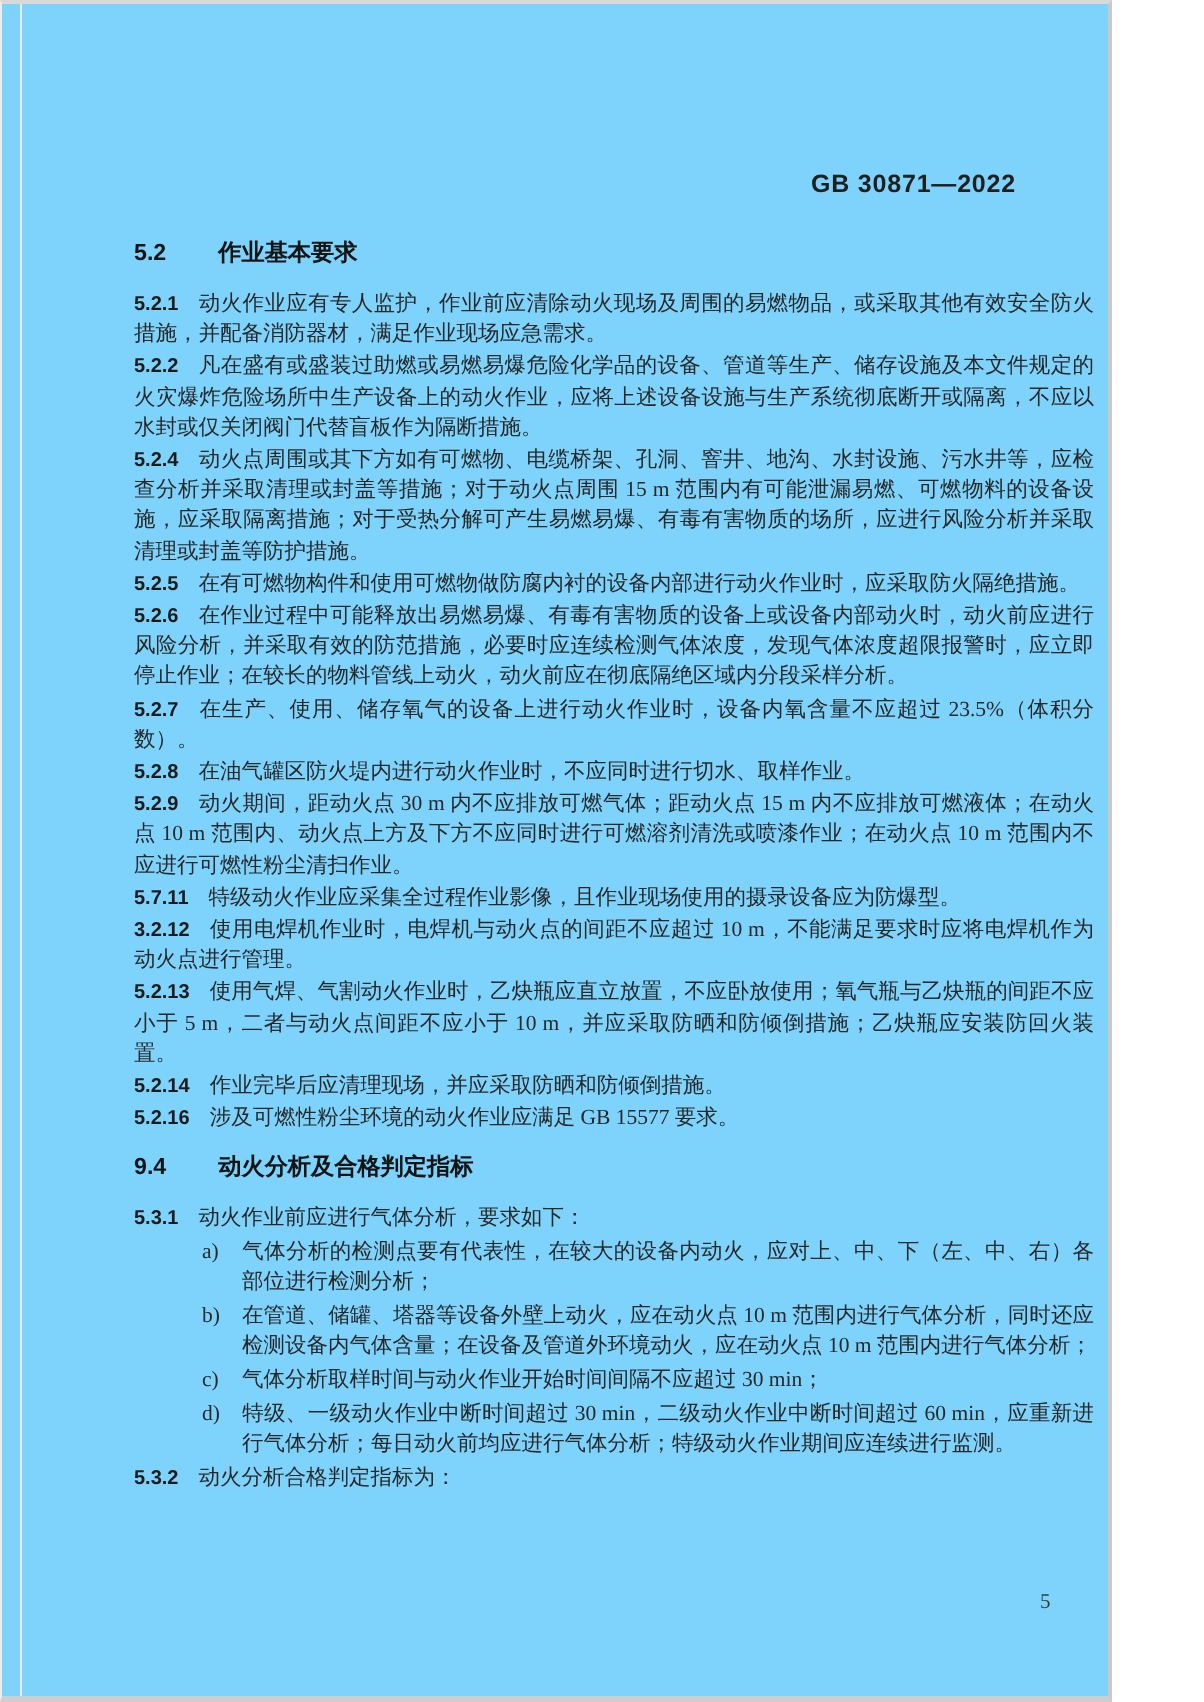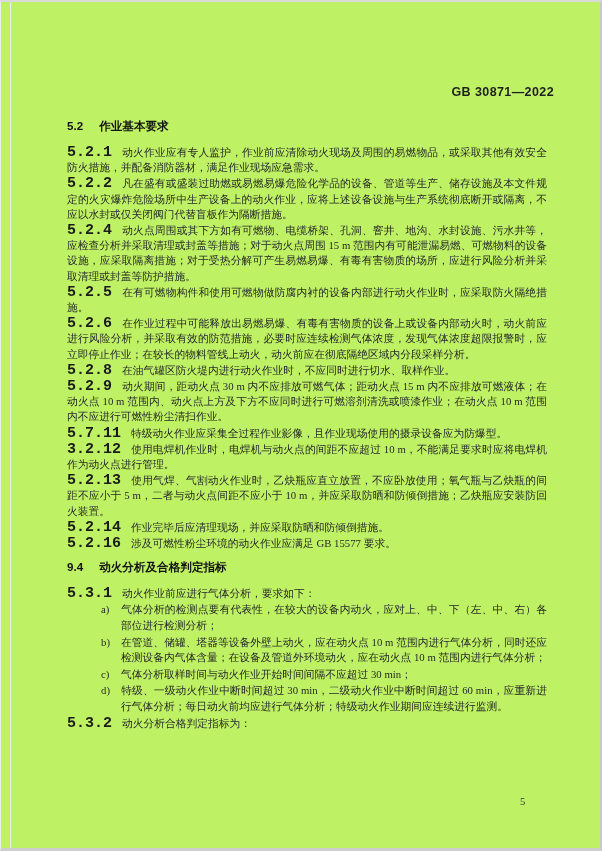--- a/index.html
+++ b/index.html
@@ -2,24 +2,24 @@
 <html><head>
 <meta charset="utf-8">
 <style>
   html, body {
     margin: 0;
     padding: 0;
     background: #ffffff;
   }
   .page {
     position: relative;
-    width: 602px;
+    width: 556px;
     height: 851px;
     box-sizing: border-box;
-    background: #bef264;
+    background: #7dd3fc;
     border-top: 2px solid #d9d9d9;
     border-right: 2px solid #c9c9c9;
     border-bottom: 3px solid #cecece;
     border-left: 1px solid #ededed;
     overflow: hidden;
     font-family: "Liberation Serif", "DejaVu Serif", serif;
     color: #262626;
   }
   .page::before {
     content: "";
@@ -51,33 +51,33 @@
     font-weight: bold;
     font-size: 11.6px;
     color: #141414;
     margin: 0 0 11px 0;
   }
   .sec-heading + .sec-heading,
   .clause + .sec-heading,
   .abc-list + .sec-heading {
     margin-top: 9px;
   }
-  .sec-num { margin-right: 16px; }
+  .sec-num { margin-right: 26px; }
   .clause {
     margin: 0 0 1px 0;
     font-size: 10.75px;
     line-height: 15.2px;
     text-align: justify;
     text-justify: inter-ideograph;
     color: #282828;
   }
   .clause-num {
-    font-family: Liberation Mono, monospace;
+    font-family: Liberation Sans, sans-serif;
     font-weight: bold;
-    font-size: 15px;
+    font-size: 10px;
     color: #1b1b1b;
     margin-right: 10px;
     white-space: nowrap;
   }
   .abc-list {
     margin: 1px 0 0 0;
   }
   .li {
     padding-left: 54px;
     text-indent: -20px;
@@ -106,20 +106,21 @@
 
 <div class="page">
   <div class="std-header">GB 30871—2022</div>
   <div class="content">
       <div class="sec-heading"><span class="sec-num">5.2</span><span class="sec-title">作业基本要求</span></div>
       <p class="clause"><span class="clause-num">5.2.1</span><span class="clause-text">动火作业应有专人监护，作业前应清除动火现场及周围的易燃物品，或采取其他有效安全防火措施，并配备消防器材，满足作业现场应急需求。</span></p>
       <p class="clause"><span class="clause-num">5.2.2</span><span class="clause-text">凡在盛有或盛装过助燃或易燃易爆危险化学品的设备、管道等生产、储存设施及本文件规定的火灾爆炸危险场所中生产设备上的动火作业，应将上述设备设施与生产系统彻底断开或隔离，不应以水封或仅关闭阀门代替盲板作为隔断措施。</span></p>
       <p class="clause"><span class="clause-num">5.2.4</span><span class="clause-text">动火点周围或其下方如有可燃物、电缆桥架、孔洞、窨井、地沟、水封设施、污水井等，应检查分析并采取清理或封盖等措施；对于动火点周围 15 m 范围内有可能泄漏易燃、可燃物料的设备设施，应采取隔离措施；对于受热分解可产生易燃易爆、有毒有害物质的场所，应进行风险分析并采取清理或封盖等防护措施。</span></p>
       <p class="clause"><span class="clause-num">5.2.5</span><span class="clause-text">在有可燃物构件和使用可燃物做防腐内衬的设备内部进行动火作业时，应采取防火隔绝措施。</span></p>
       <p class="clause"><span class="clause-num">5.2.6</span><span class="clause-text">在作业过程中可能释放出易燃易爆、有毒有害物质的设备上或设备内部动火时，动火前应进行风险分析，并采取有效的防范措施，必要时应连续检测气体浓度，发现气体浓度超限报警时，应立即停止作业；在较长的物料管线上动火，动火前应在彻底隔绝区域内分段采样分析。</span></p>
+      <p class="clause"><span class="clause-num">5.2.7</span><span class="clause-text">在生产、使用、储存氧气的设备上进行动火作业时，设备内氧含量不应超过 23.5%（体积分数）。</span></p>
       <p class="clause"><span class="clause-num">5.2.8</span><span class="clause-text">在油气罐区防火堤内进行动火作业时，不应同时进行切水、取样作业。</span></p>
       <p class="clause"><span class="clause-num">5.2.9</span><span class="clause-text">动火期间，距动火点 30 m 内不应排放可燃气体；距动火点 15 m 内不应排放可燃液体；在动火点 10 m 范围内、动火点上方及下方不应同时进行可燃溶剂清洗或喷漆作业；在动火点 10 m 范围内不应进行可燃性粉尘清扫作业。</span></p>
       <p class="clause"><span class="clause-num">5.7.11</span><span class="clause-text">特级动火作业应采集全过程作业影像，且作业现场使用的摄录设备应为防爆型。</span></p>
       <p class="clause"><span class="clause-num">3.2.12</span><span class="clause-text">使用电焊机作业时，电焊机与动火点的间距不应超过 10 m，不能满足要求时应将电焊机作为动火点进行管理。</span></p>
       <p class="clause"><span class="clause-num">5.2.13</span><span class="clause-text">使用气焊、气割动火作业时，乙炔瓶应直立放置，不应卧放使用；氧气瓶与乙炔瓶的间距不应小于 5 m，二者与动火点间距不应小于 10 m，并应采取防晒和防倾倒措施；乙炔瓶应安装防回火装置。</span></p>
       <p class="clause"><span class="clause-num">5.2.14</span><span class="clause-text">作业完毕后应清理现场，并应采取防晒和防倾倒措施。</span></p>
       <p class="clause"><span class="clause-num">5.2.16</span><span class="clause-text">涉及可燃性粉尘环境的动火作业应满足 GB 15577 要求。</span></p>
       <div class="sec-heading"><span class="sec-num">9.4</span><span class="sec-title">动火分析及合格判定指标</span></div>
       <p class="clause"><span class="clause-num">5.3.1</span><span class="clause-text">动火作业前应进行气体分析，要求如下：</span></p>
       <div class="abc-list">

